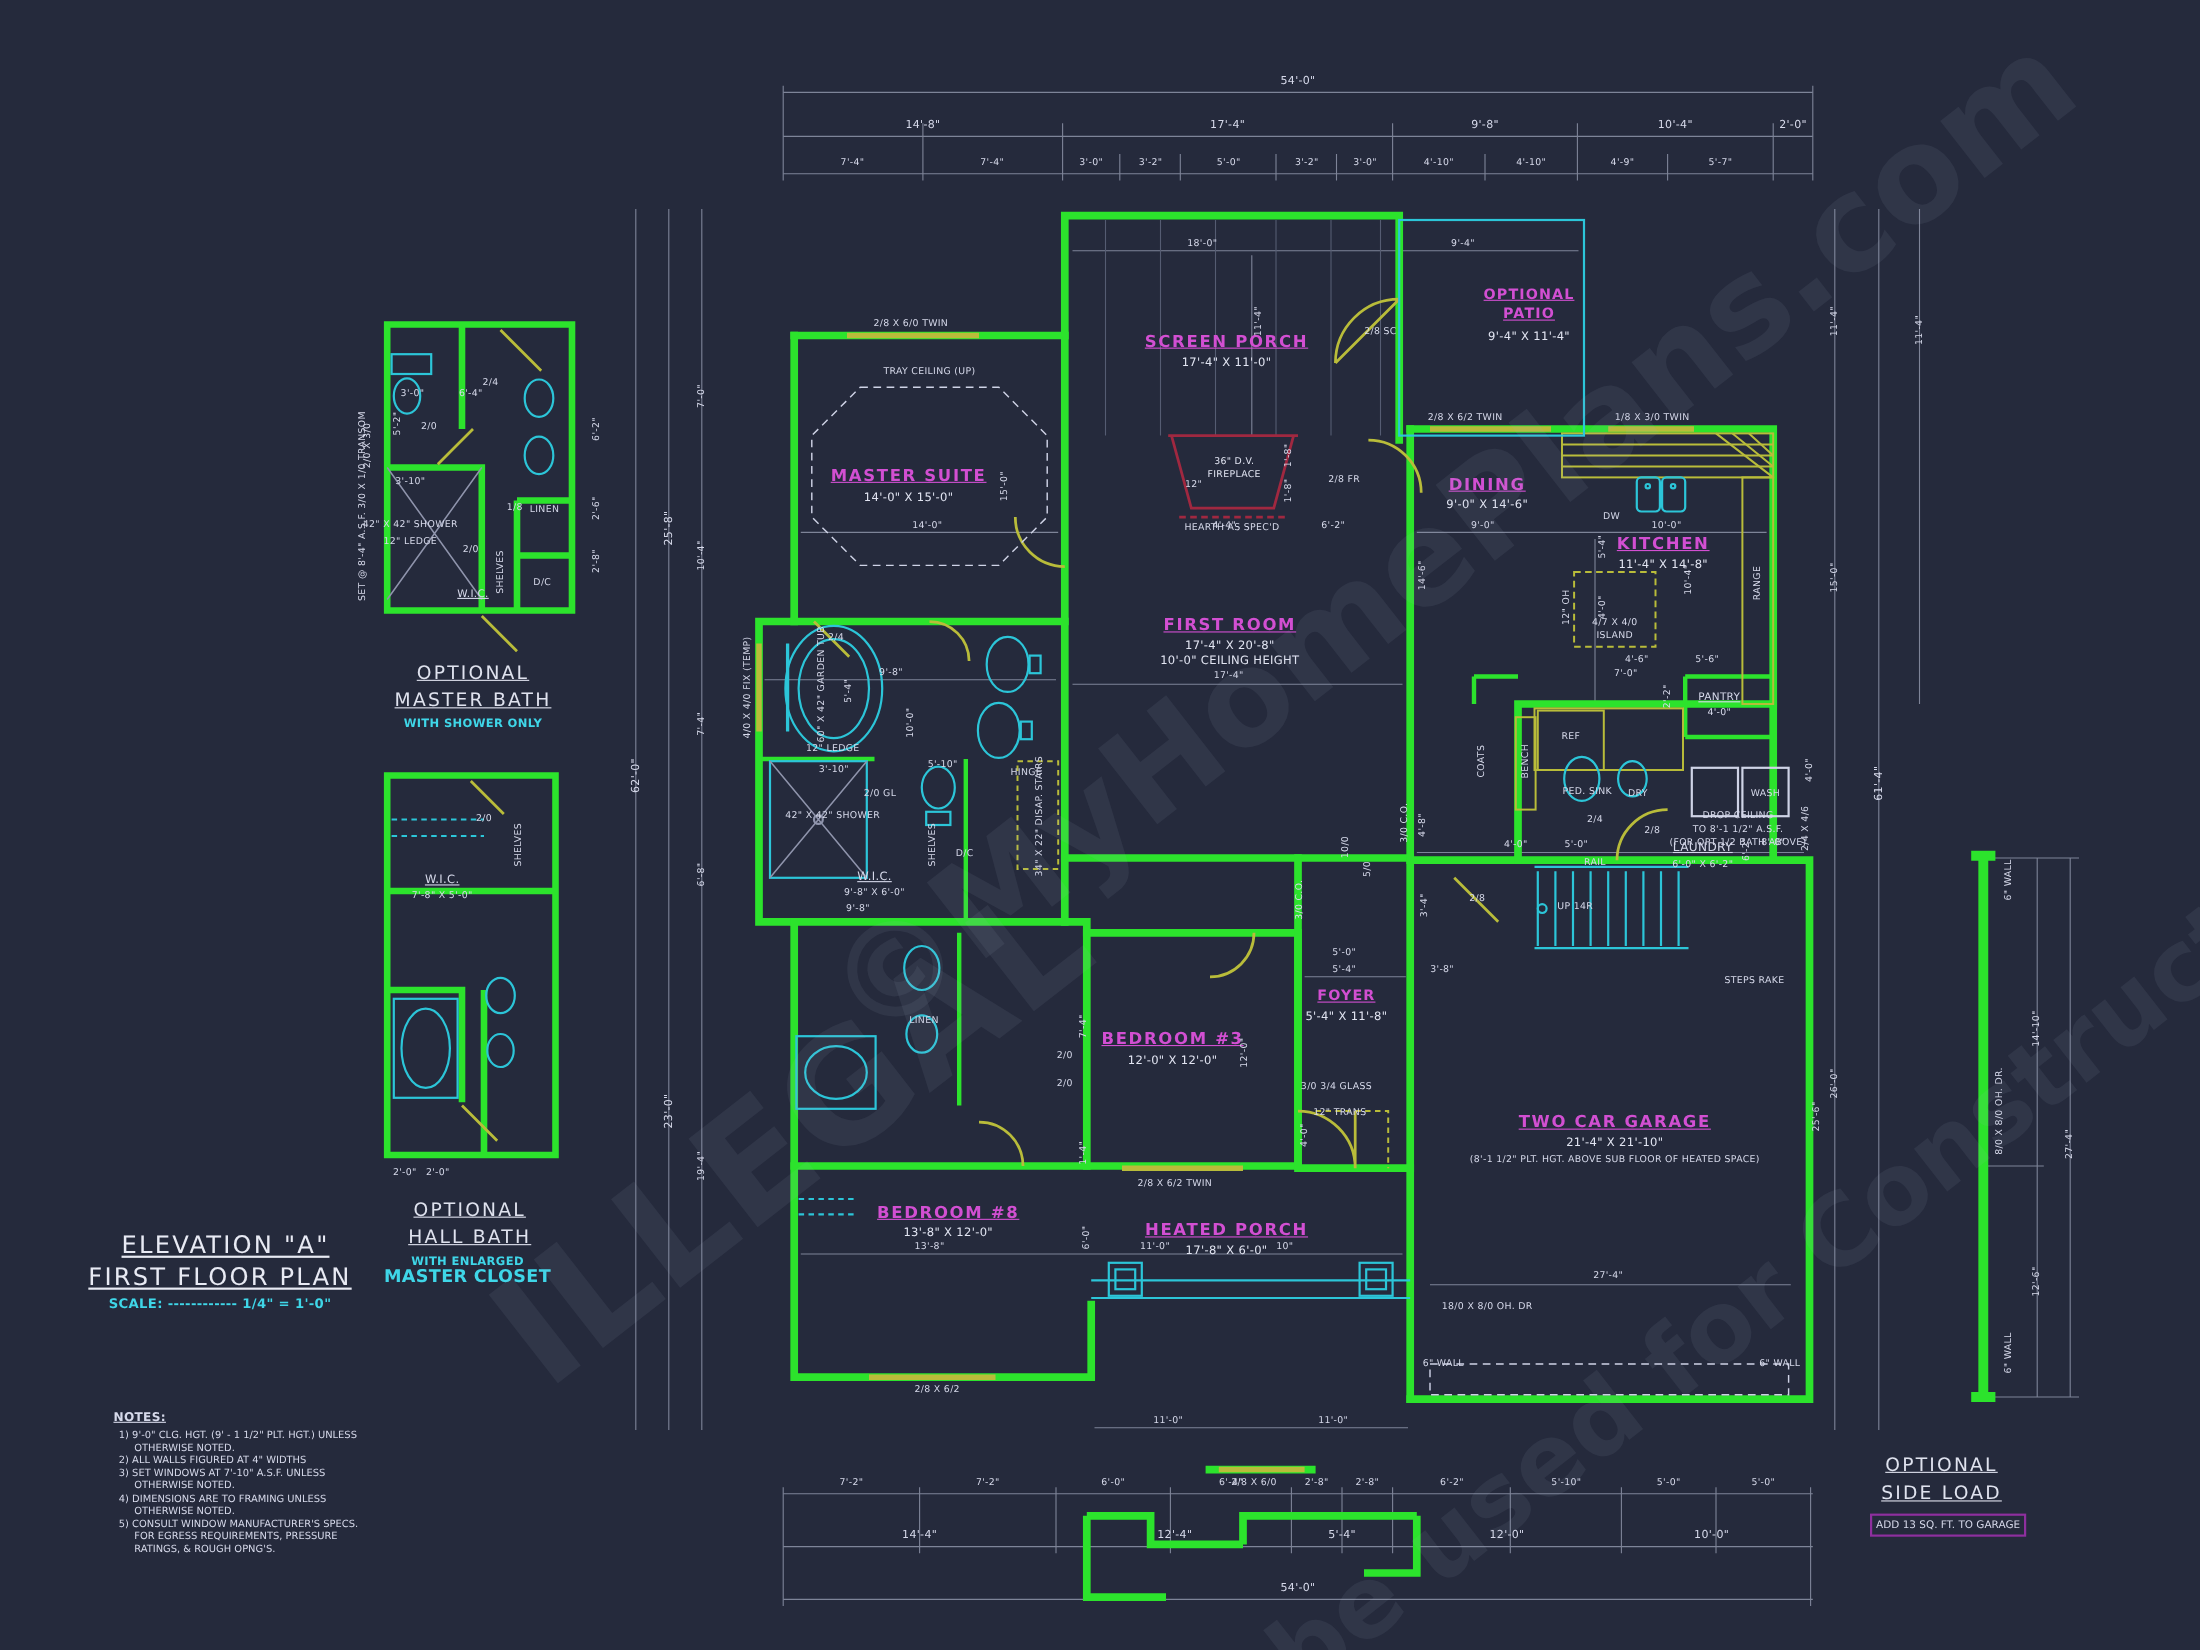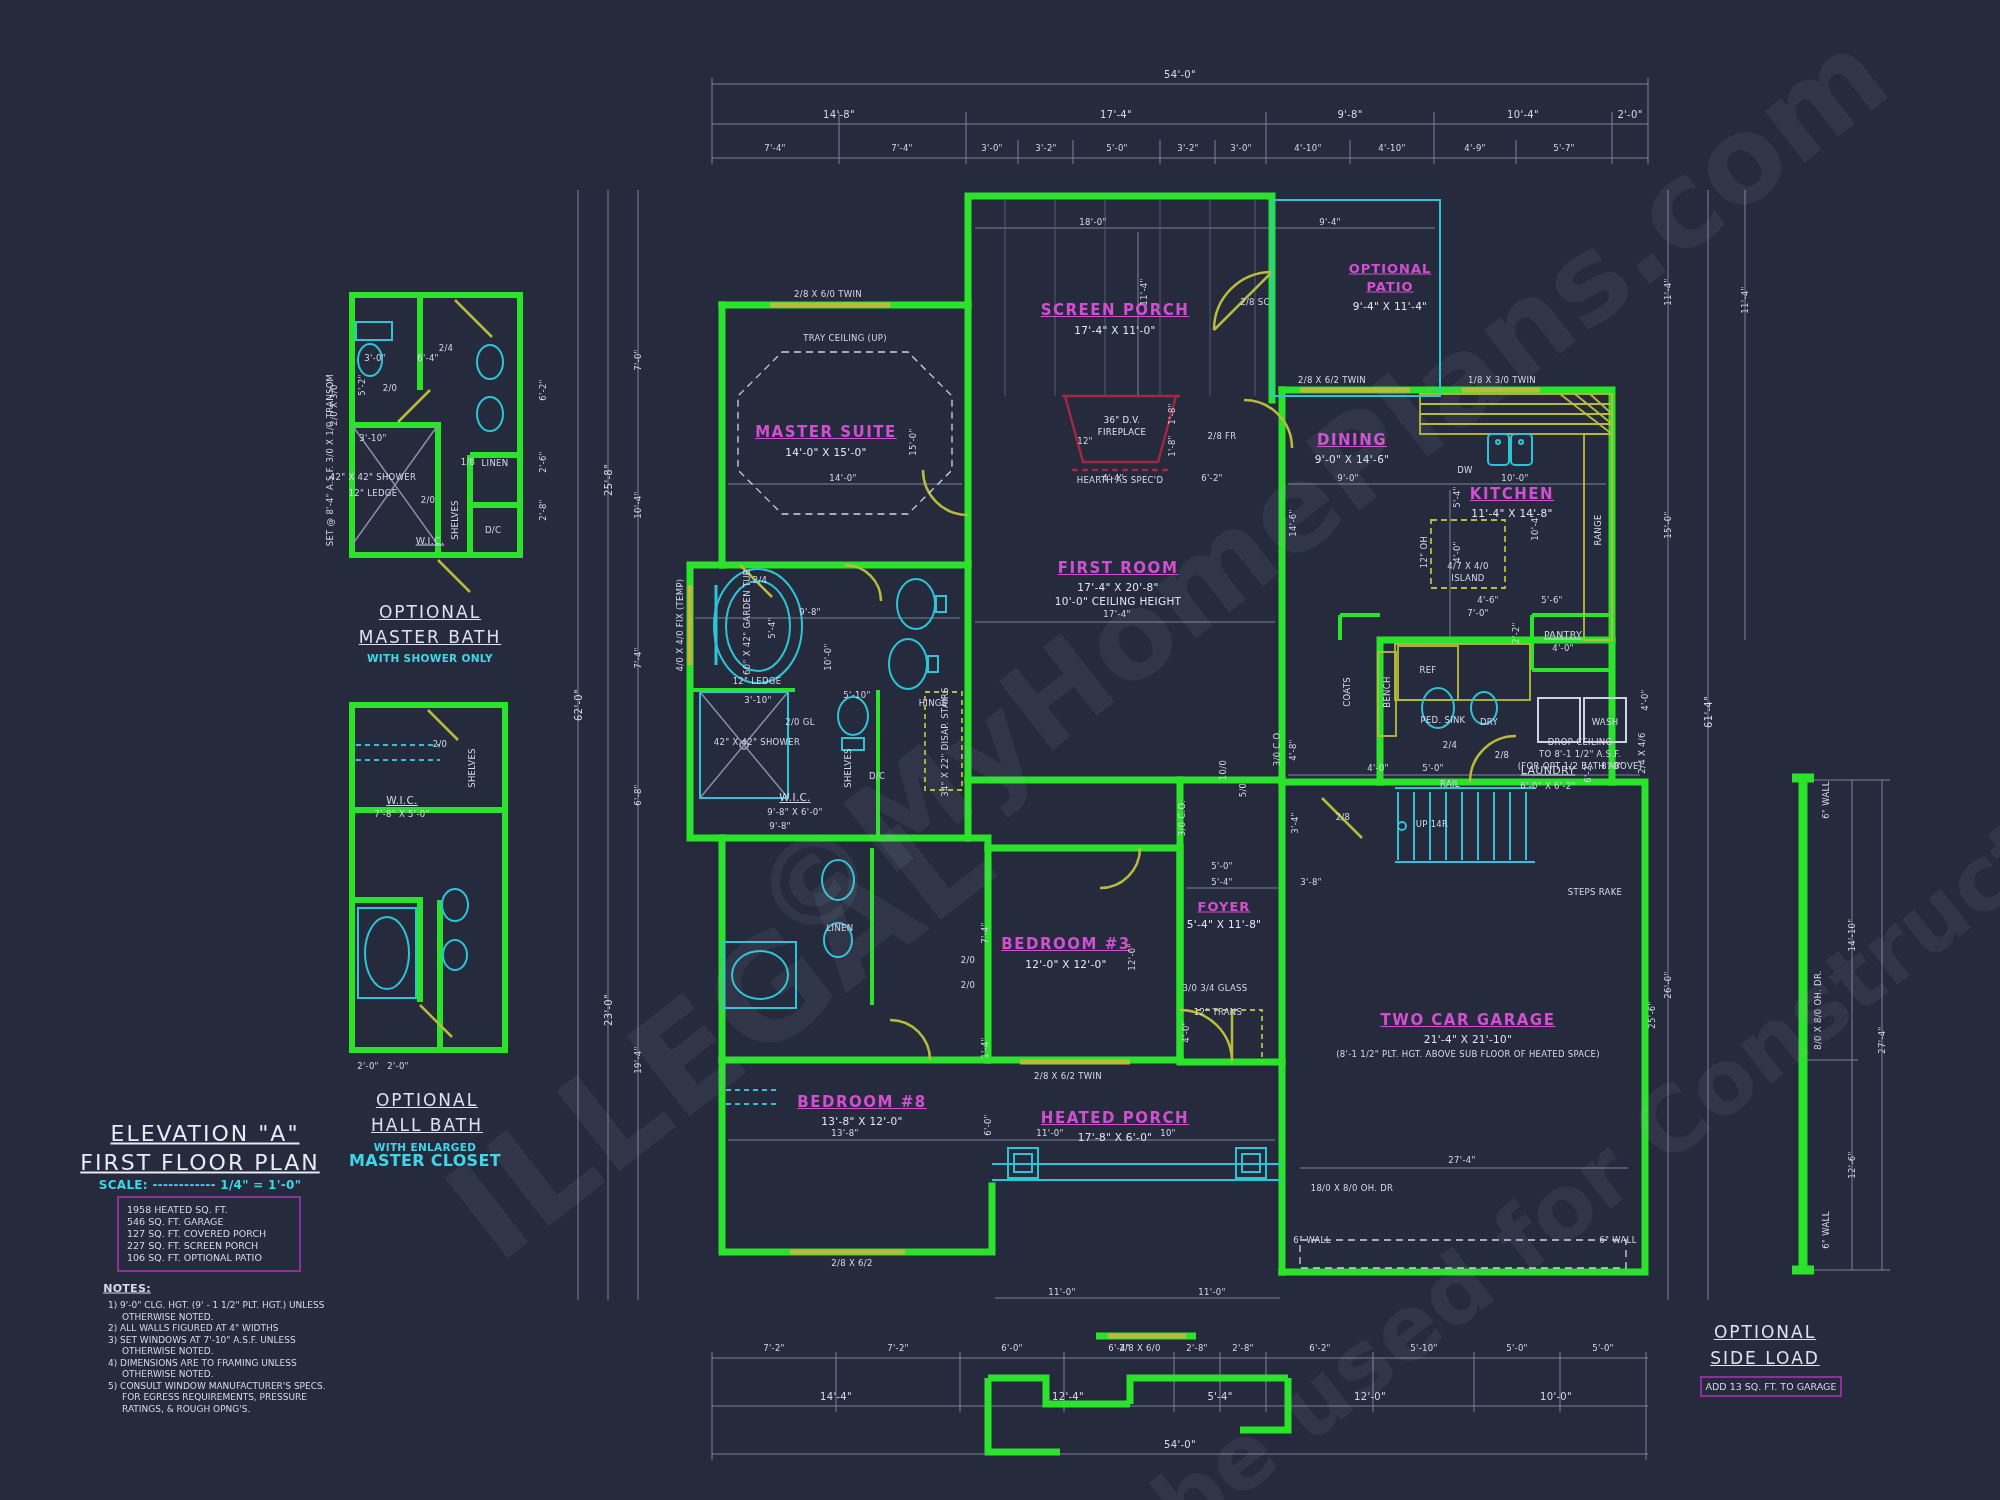--- a/index.html
+++ b/index.html
@@ -176,27 +176,20 @@
 <div class="wm" style="left:620px;top:420px;font-size:120px;transform:rotate(-38deg);">©MyHomePlans.com</div>
 <div class="wm" style="left:400px;top:950px;font-size:140px;transform:rotate(-38deg);">ILLEGAL</div>
 <div class="wm" style="left:820px;top:1150px;font-size:90px;transform:rotate(-38deg);">May be used for Construction</div>
 
 <div id="labels">
 
   <div class="t tt" style="left:205px;top:1133px;">ELEVATION "A"</div>
   <div class="t tt" style="left:200px;top:1162px;">FIRST FLOOR PLAN</div>
   <div class="t c" style="left:200px;top:1185px;font-size:12px;font-weight:bold;">SCALE: ------------ 1/4" = 1'-0"</div>
 
-  <div class="box areas">
-    <div>1958 HEATED SQ. FT.</div>
-    <div>546 SQ. FT. GARAGE</div>
-    <div>127 SQ. FT. COVERED PORCH</div>
-    <div>227 SQ. FT. SCREEN PORCH</div>
-    <div>106 SQ. FT. OPTIONAL PATIO</div>
-  </div>
 
   <div class="t u" style="left:127px;top:1288px;font-size:11px;font-weight:bold;">NOTES:</div>
   <div class="notes">
     <div>1)  9'-0" CLG. HGT. (9' - 1 1/2" PLT. HGT.) UNLESS OTHERWISE NOTED.</div>
     <div>2)  ALL WALLS FIGURED AT 4" WIDTHS</div>
     <div>3)  SET WINDOWS AT 7'-10" A.S.F. UNLESS OTHERWISE NOTED.</div>
     <div>4)  DIMENSIONS ARE TO FRAMING UNLESS OTHERWISE NOTED.</div>
     <div>5)  CONSULT WINDOW MANUFACTURER'S SPECS. FOR EGRESS REQUIREMENTS, PRESSURE RATINGS, &amp; ROUGH OPNG'S.</div>
   </div>
 

